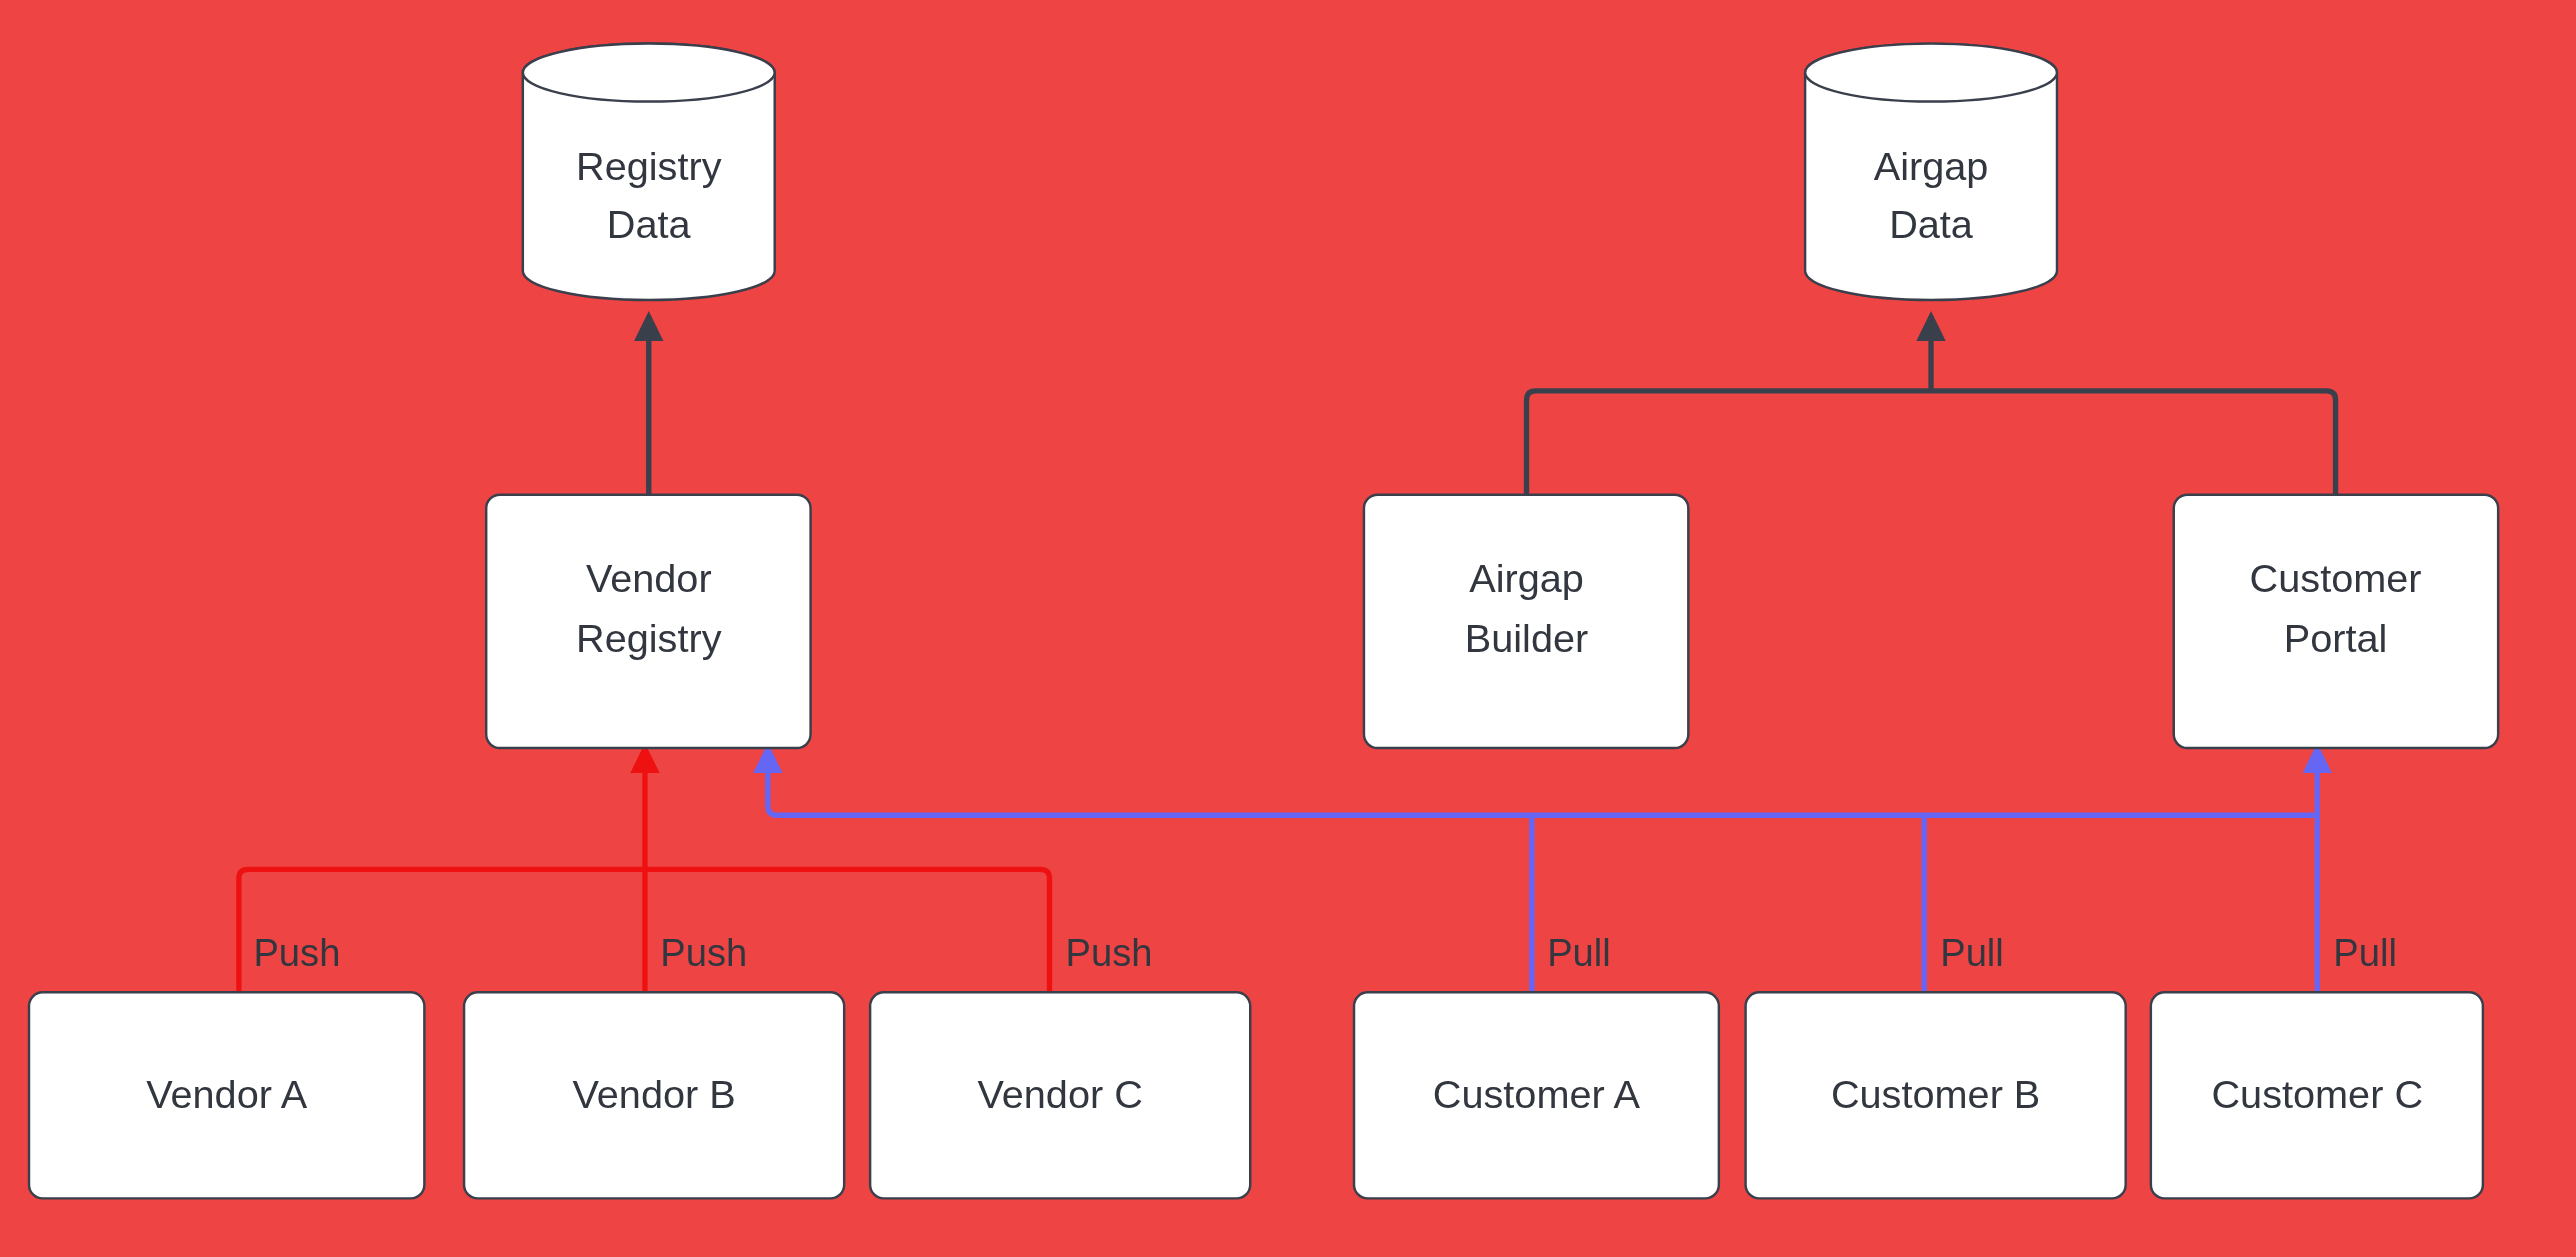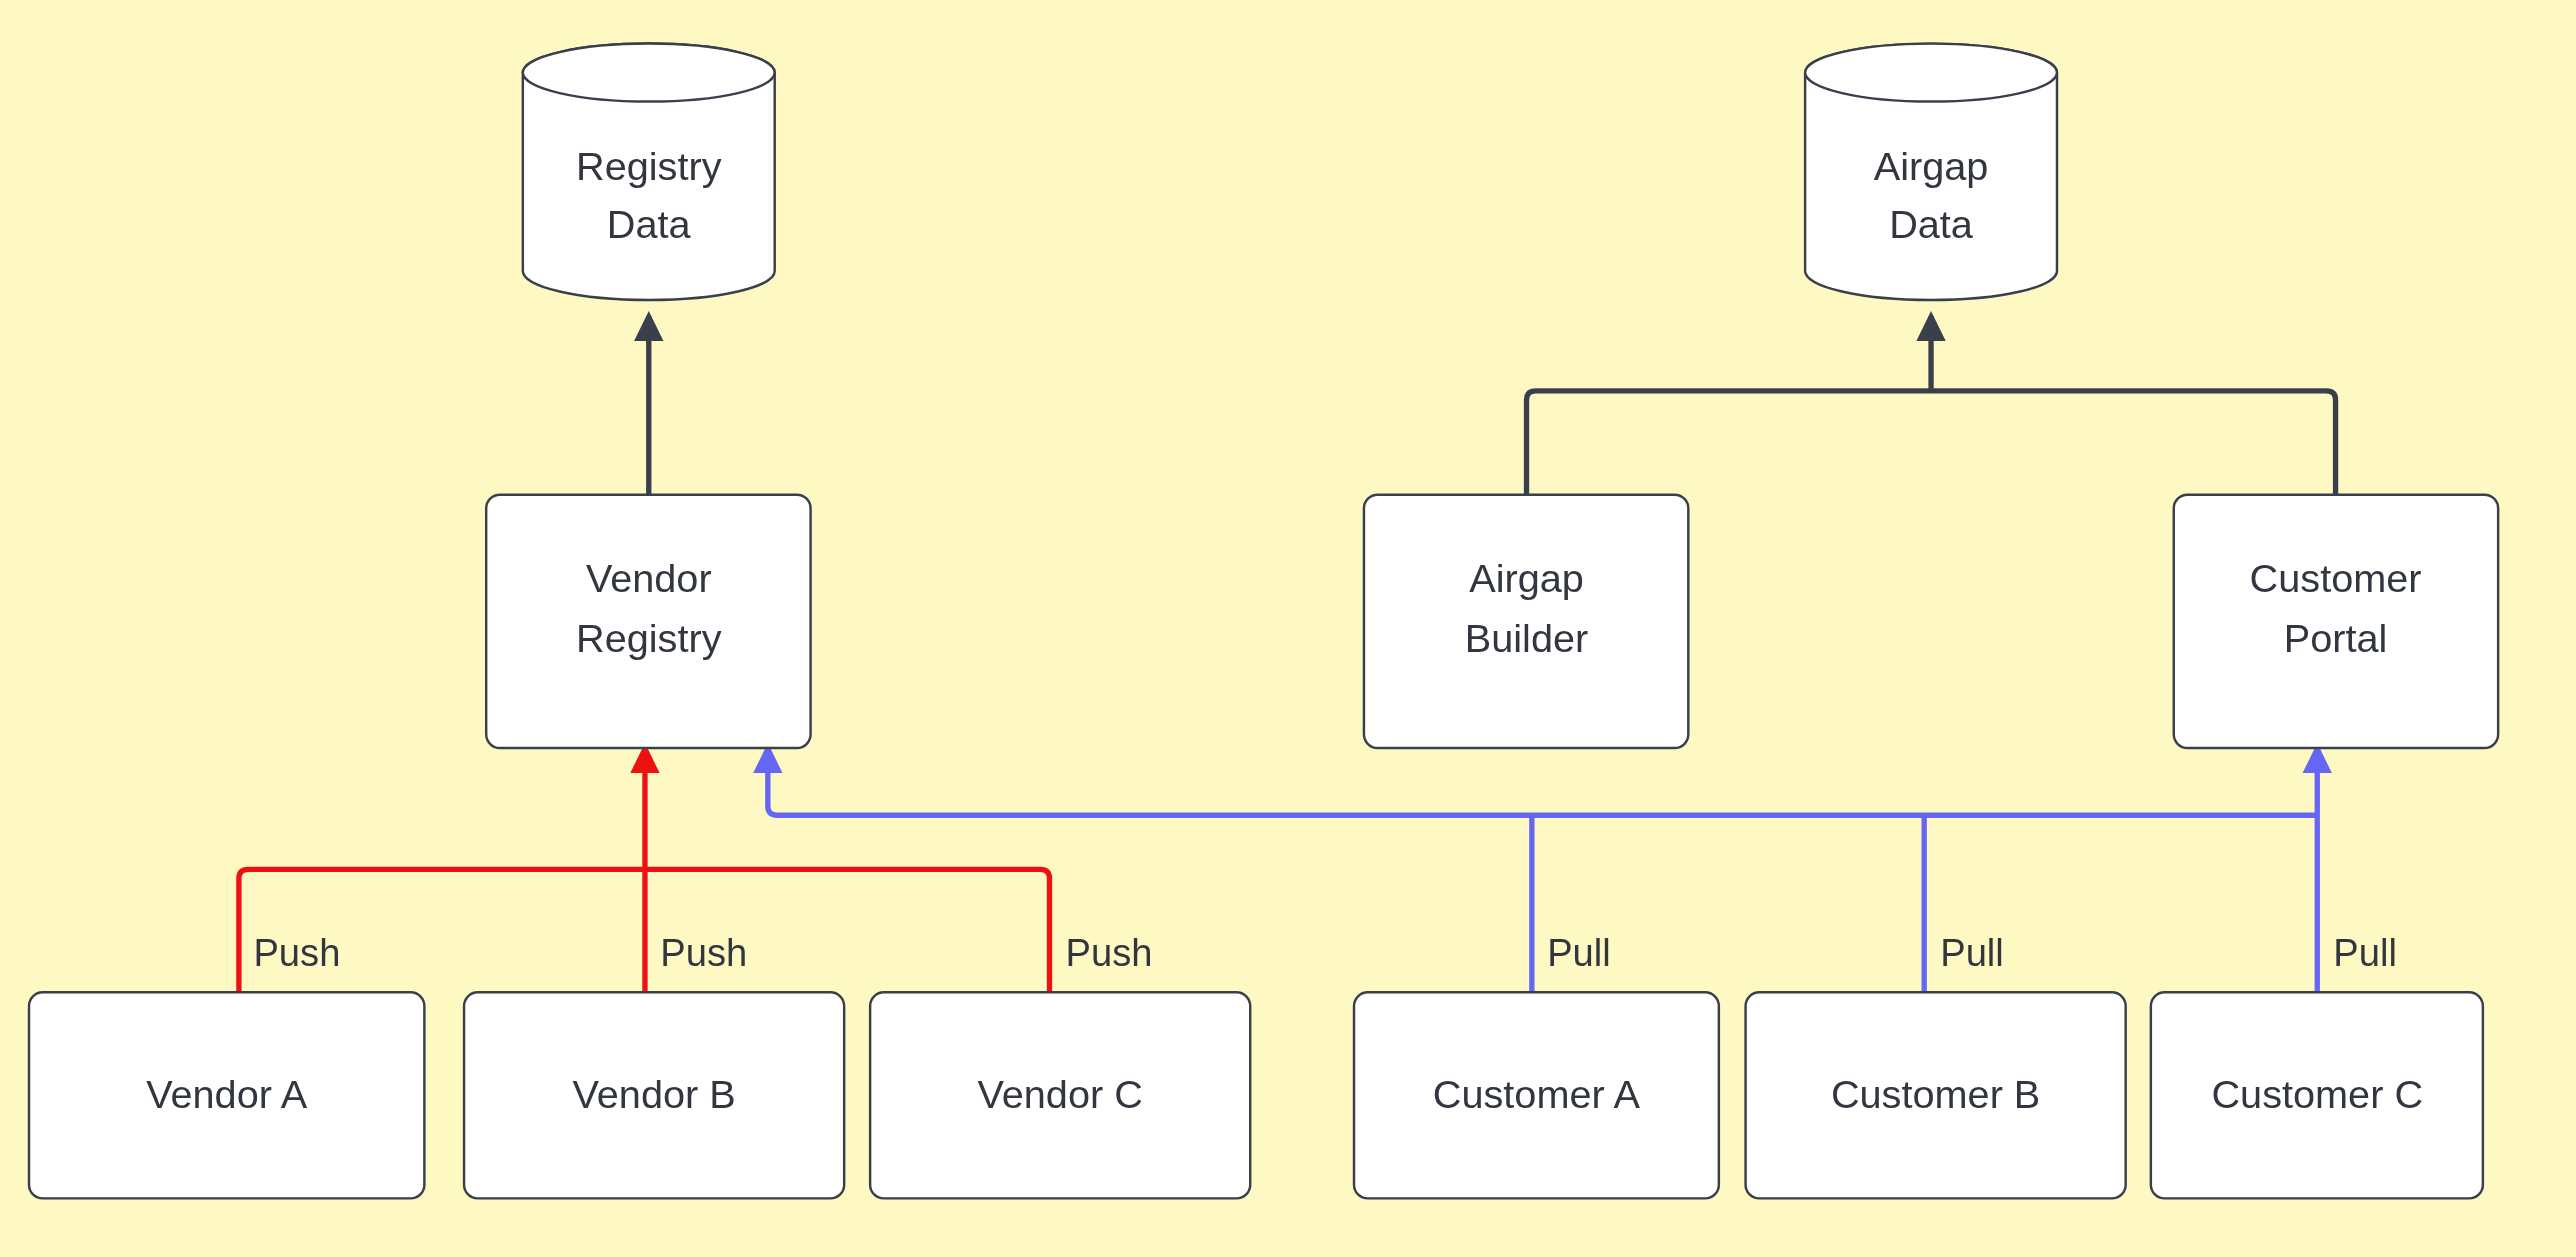--- a/index.html
+++ b/index.html
@@ -10,21 +10,21 @@
   body {
     width: 2576px;
     height: 1258px;
     font-family: "Liberation Sans", sans-serif;
     overflow: hidden;
   }
   #diagram-root {
     position: relative;
     width: 2576px;
     height: 1258px;
-    background: #fef9c3;
+    background: #ef4444;
   }
   svg#diagram-canvas {
     position: absolute;
     top: 0;
     left: 0;
     width: 2576px;
     height: 1258px;
     display: block;
   }
   .node-shape {

